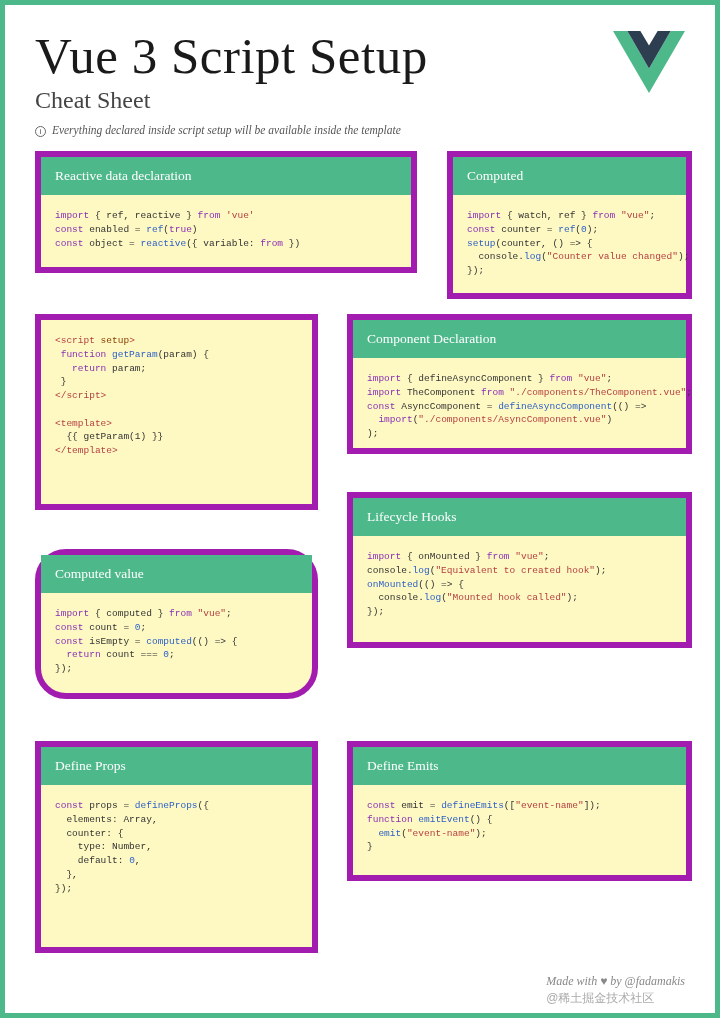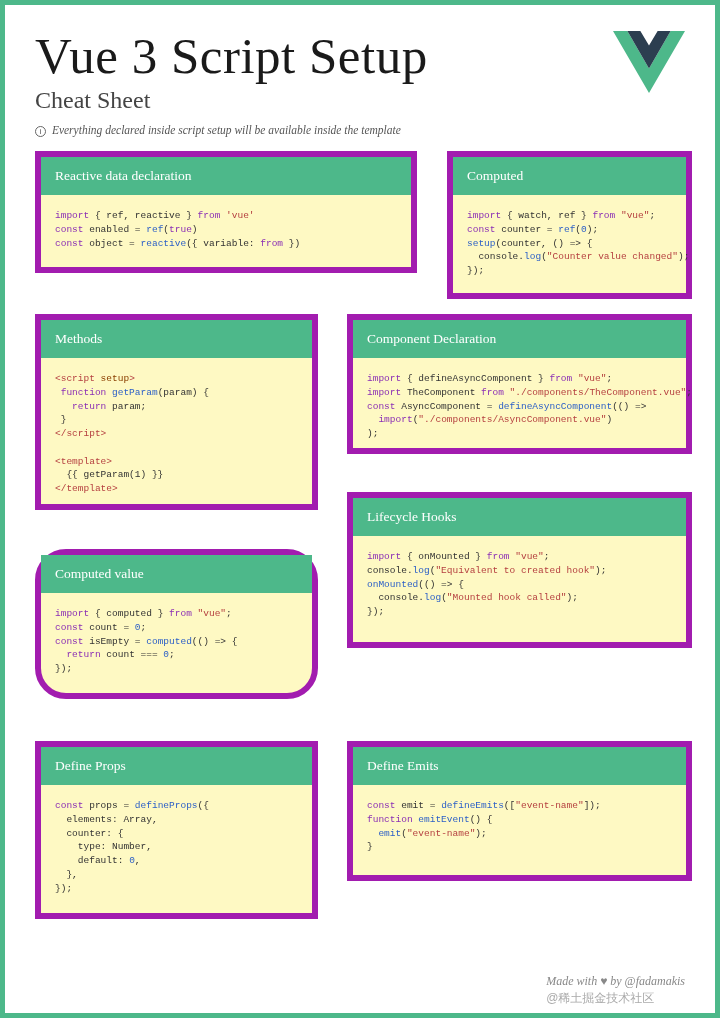--- a/index.html
+++ b/index.html
@@ -96,21 +96,21 @@
   .tag { color: #b54040; }
   .attr { color: #8b4000; }
 
   
   .c-reactive   { left: 0;     top: 0;    width: 382px; height: 122px; }
   .c-watcher    { left: 412px; top: 0;    width: 245px; height: 148px; }
   .c-methods    { left: 0;     top: 163px; width: 283px; height: 196px; }
   .c-component  { left: 312px; top: 163px; width: 345px; height: 140px; }
   .c-lifecycle  { left: 312px; top: 341px; width: 345px; height: 156px; }
   .c-computed   { left: 0;     top: 398px; width: 283px; height: 150px; border-radius: 31px; }
-  .c-props      { left: 0;     top: 590px; width: 283px; height: 178px; }
+  .c-props      { left: 0;     top: 590px; width: 283px; height: 212px; }
   .c-emits      { left: 312px; top: 590px; width: 345px; height: 140px; }
 
   .footer {
     position: absolute;
     right: 30px;
     bottom: 6px;
     font-size: 12px;
     color: #888;
     font-style: italic;
     line-height: 1.4;
@@ -149,21 +149,20 @@
     <div class="card c-watcher">
       <div class="card-header">Computed</div>
       <div class="card-body"><span class="kw">import</span> { watch, ref } <span class="kw">from</span> <span class="str">"vue"</span>;
 <span class="kw">const</span> counter = <span class="fn">ref</span>(<span class="num">0</span>);
 <span class="fn">setup</span>(counter, () =&gt; {
   console.<span class="fn">log</span>(<span class="str">"Counter value changed"</span>);
 });</div>
     </div>
 
     <div class="card c-methods">
-      <div class="card-header">Methods</div>
       <div class="card-body"><span class="tag">&lt;script </span><span class="attr">setup</span><span class="tag">&gt;</span>
  <span class="kw">function</span> <span class="fn">getParam</span>(param) {
    <span class="kw">return</span> param;
  }
 <span class="tag">&lt;/script&gt;</span>
 
 <span class="tag">&lt;template&gt;</span>
   {{ getParam(1) }}
 <span class="tag">&lt;/template&gt;</span></div>
     </div>

